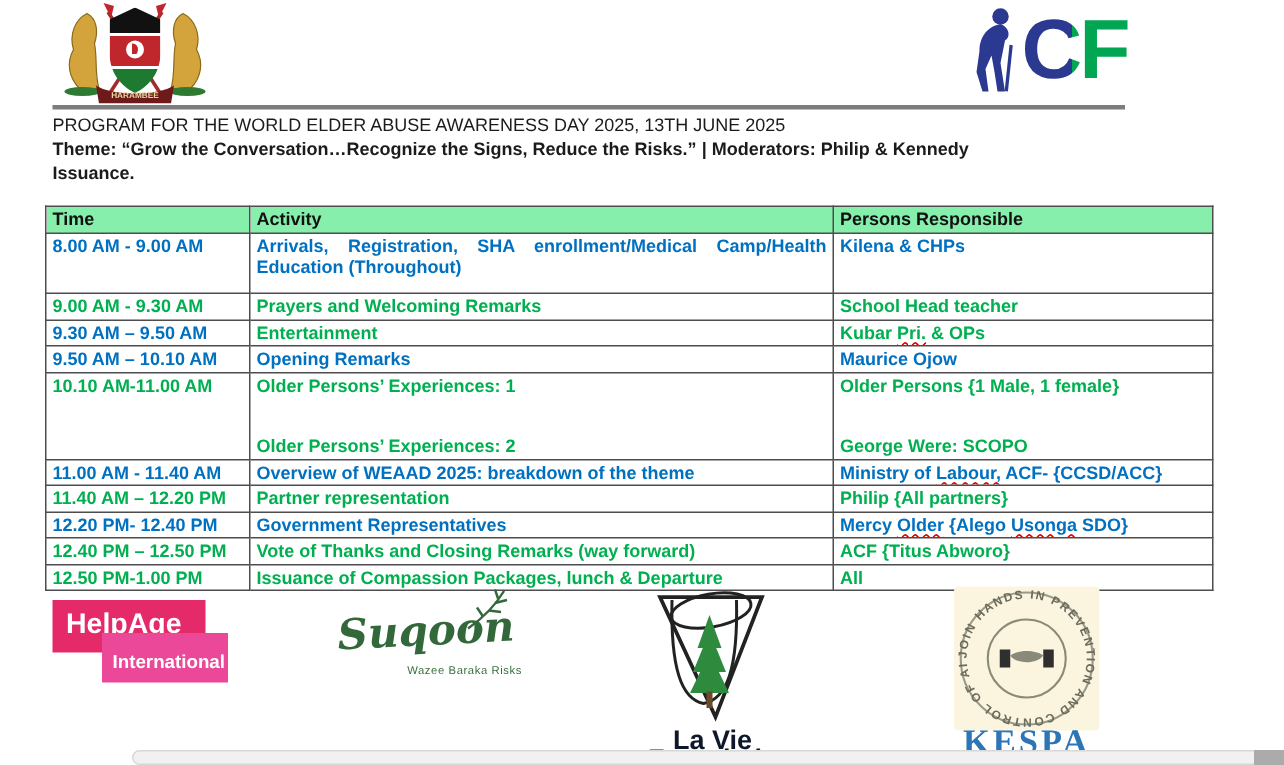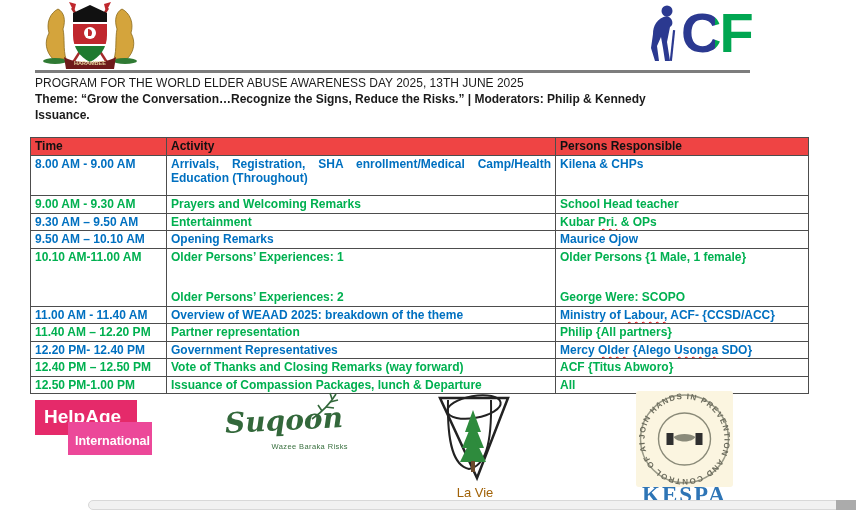--- a/index.html
+++ b/index.html
@@ -17,42 +17,42 @@
   .title-line2 { font-size:12px; font-weight:700; line-height:16px; }
   .title-line3 { font-size:12px; font-weight:700; line-height:16px; }
 
   
   table.program { position:absolute; left:30px; top:137px; width:778px;
                   border-collapse:collapse; table-layout:fixed; }
   table.program th, table.program td {
      border:1.6px solid #4d4d4d; vertical-align:top;
      font-size:12px; line-height:13.5px; padding:2px 4px 1px 4px;
      overflow:hidden; white-space:normal; }
-  table.program th { font-weight:700; color:#111; text-align:left; height:18px; background:#ef4444; }
+  table.program th { font-weight:700; color:#111; text-align:left; height:18px; background:#86efac; }
   td.blue { color:#0070C0; font-weight:600; }
   td.green { color:#00B050; font-weight:600; }
   td.justify { text-align:justify; }
   .sq { text-decoration-line:underline; text-decoration-style:wavy;
         text-decoration-color:#dd0000; text-decoration-thickness:1px; text-underline-offset:2px; }
 
   
   .helpage { position:absolute; left:35px; top:398px; width:122px; height:62px; }
   .helpage .pink { position:absolute; left:0; top:2px; width:102px; height:35px; background:#E52A6A;text-align:right; }
   .helpage .pink span { position:absolute; left:9px; top:6px; color:#fff; font-weight:700; font-size:19px; }
   .helpage .orange { position:absolute; left:33px; top:24px; width:84px; height:33px; background:#ec4899; }
   .helpage .orange span { position:absolute; left:7px; top:12px; color:#fff; font-weight:700; font-size:12.5px; }
 
   .suqoon { position:absolute; left:225px; top:392px; width:125px; height:66px; }
   .suqoon .name { position:absolute; left:0; top:12px; font-family:"DejaVu Serif", serif;
                   font-style:italic; font-weight:600; font-size:28px; color:#33683B; transform:rotate(-3deg); }
   .suqoon .branch { position:absolute; right:6px; top:0; }
   .suqoon .tagline { position:absolute; right:2px; top:50px; font-size:7.5px; color:#39703F; letter-spacing:.4px; }
 
   .lavie { position:absolute; left:432px; top:390px; width:86px; text-align:center; }
-  .lavie .lv-text { color:#a16207; font-weight:400; font-size:13px; line-height:13px; }
+  .lavie .lv-text { color:#0f172a; font-weight:700; font-size:18px; line-height:13px; }
 
   .kespa { position:absolute; left:636px; top:391px; width:97px; text-align:center; }
   .kespa .seal-bg { width:97px; height:96px; background:#FBF5E0; border-radius:3px; }
   .kespa .kespa-name { display:inline-block; margin-top:-5px; font-family:"Liberation Serif", serif;
                        font-weight:700; font-size:23px; letter-spacing:2px; color:#2E75B6;
                        text-decoration:underline; text-decoration-thickness:2px; }
 
   
   .hscroll-track { position:absolute; left:88px; top:500px; width:768px; height:10px;
                    background:#f1f1f1; border:1px solid #d8d8d8; border-radius:6px 0 0 6px; z-index:10; }

